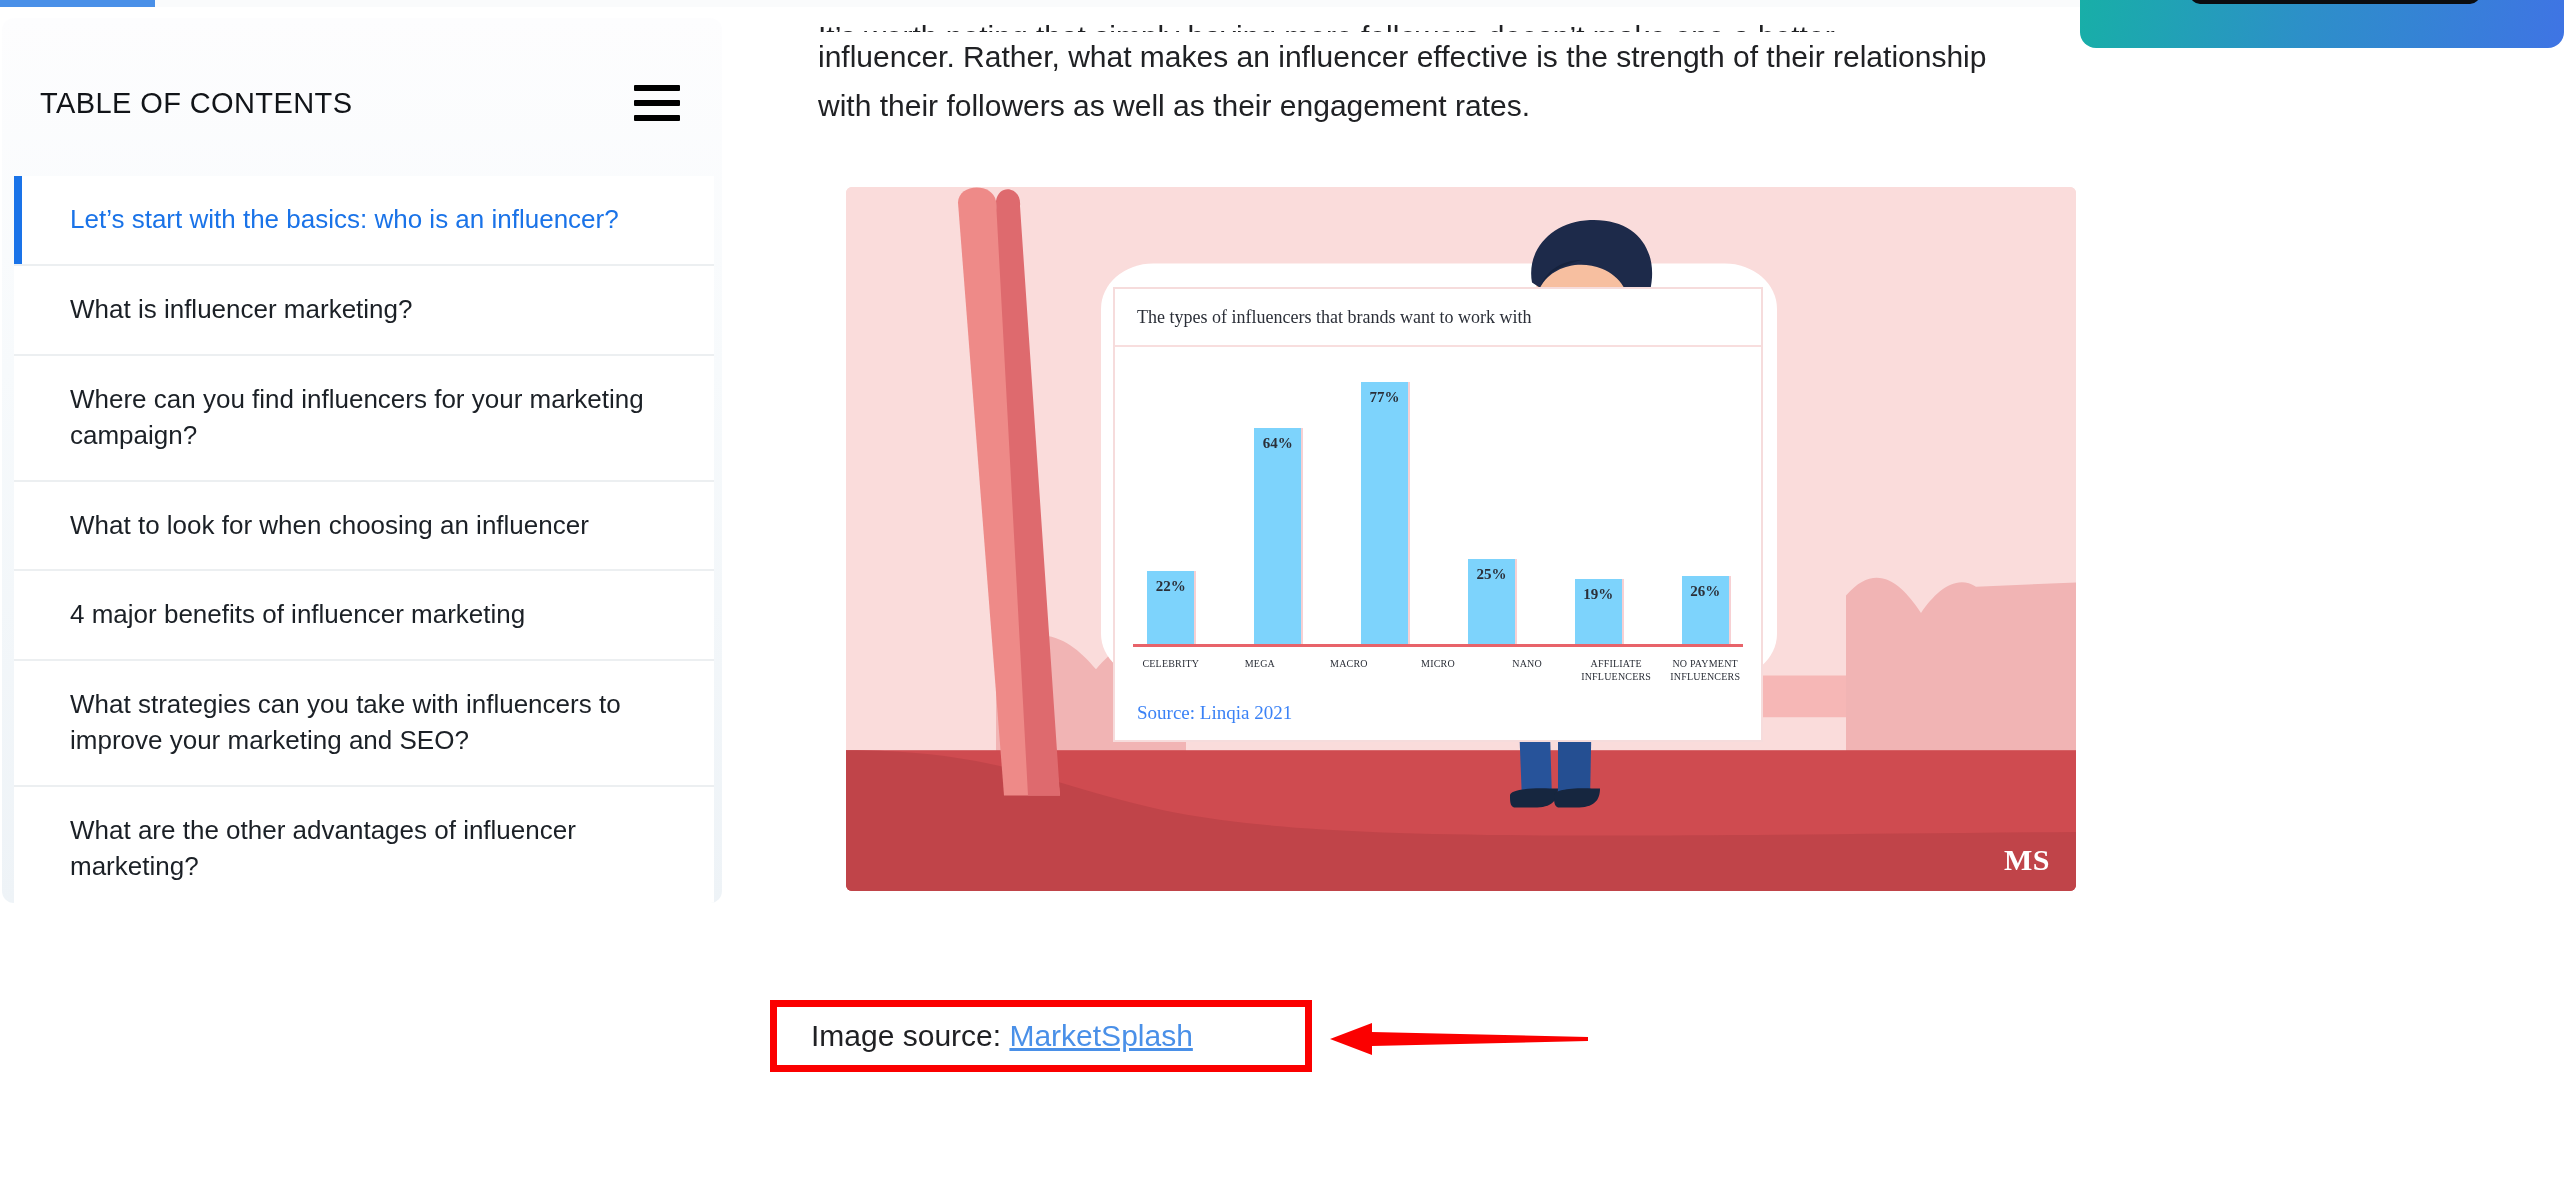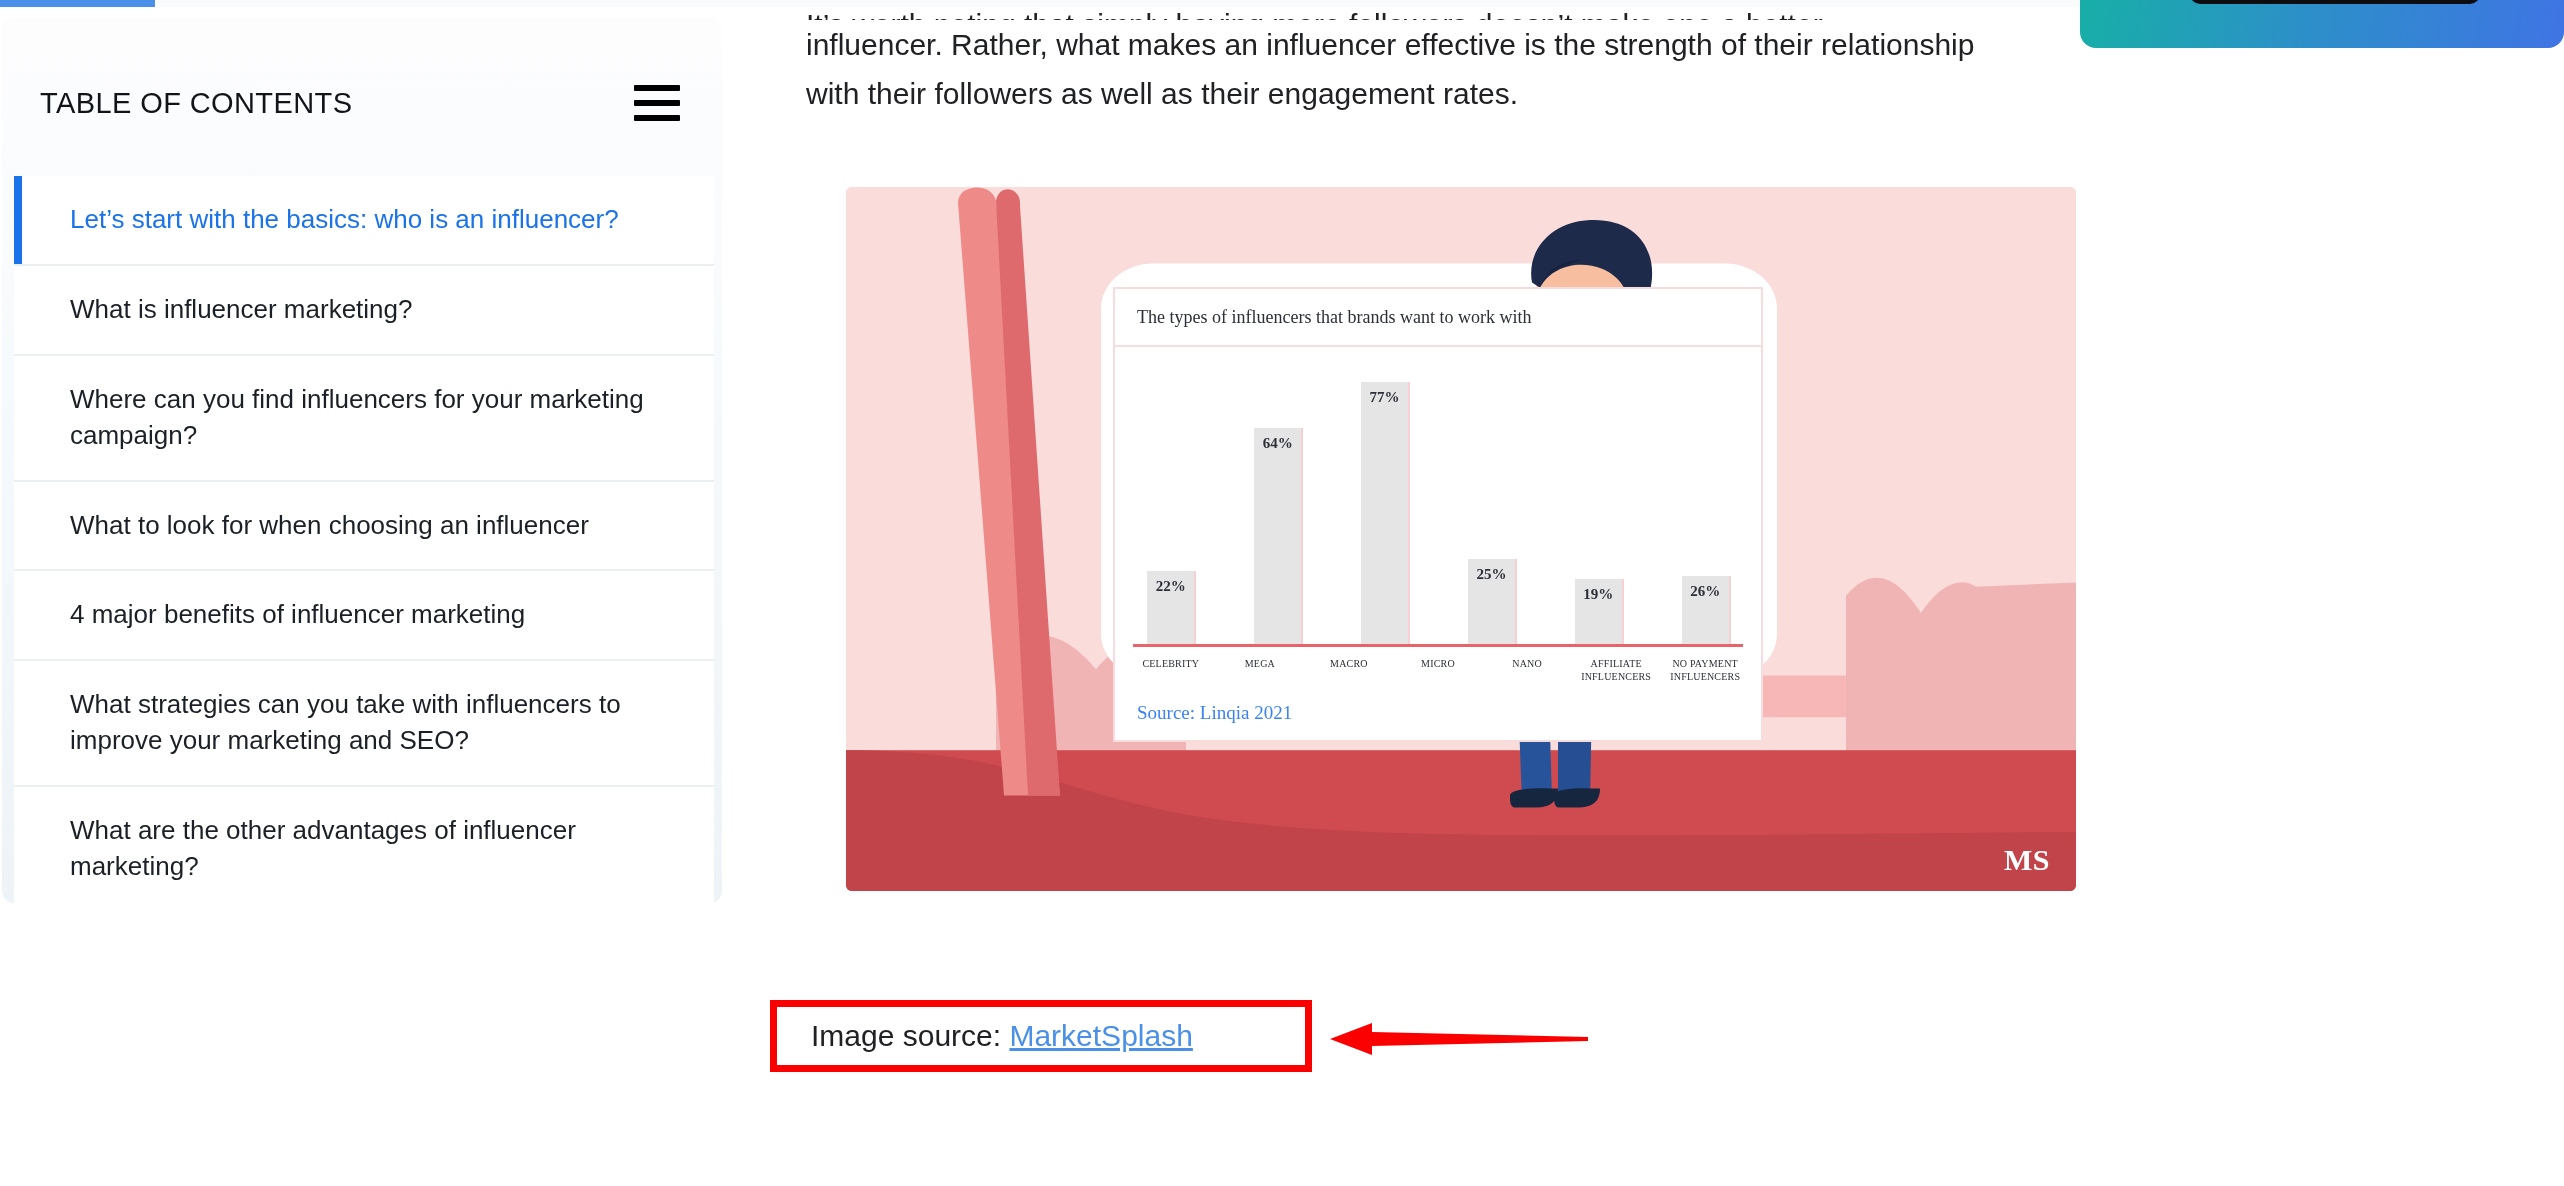--- a/index.html
+++ b/index.html
@@ -67,21 +67,21 @@
     content: ""; position: absolute; left: 0; top: 0; bottom: 0;
     width: 8px; background: #1a73e8;
   }
 
   
   .article {
     position: absolute; left: 806px; top: 0; width: 1230px;
   }
   .para {
     font-size: 30px; line-height: 49px; color: #202124;
-    margin: 0; padding: 0;
+    margin: 12px; padding: 0;
   }
   .para .clipped-line { display:block; height: 20px; overflow: hidden; color:#202124; }
 
   
   .figure {
     position: absolute; left: 806px; top: 171px;
     width: 1230px; height: 704px;
     border-radius: 6px;
     overflow: hidden;
     background: #fadcdb;
@@ -105,21 +105,21 @@
   }
   .chart-area {
     position: relative; height: 340px; padding: 0 18px;
   }
   .bars {
     position: absolute; left: 18px; right: 18px; bottom: 42px; top: 12px;
     display: flex; align-items: flex-end; justify-content: space-between;
   }
   .bar-col { width: 12.4%; display:flex; flex-direction:column; align-items:center; justify-content:flex-end; height:100%; }
   .bar {
-    width: 62%; background: #e5e5e5;
+    width: 62%; background: #7dd3fc;
     position: relative; display:flex; justify-content:center;
     box-shadow: 2px 0 0 rgba(240,170,175,.55);
   }
   .bar-val {
     position: absolute; top: 7px; left: 50%; transform: translateX(-50%);
     font-family: "Liberation Serif", serif;
     font-size: 15px; font-weight: bold; color: #2b2f38; white-space: nowrap;
   }
   .axis-line {
     position:absolute; left: 18px; right: 18px; bottom: 40px;

